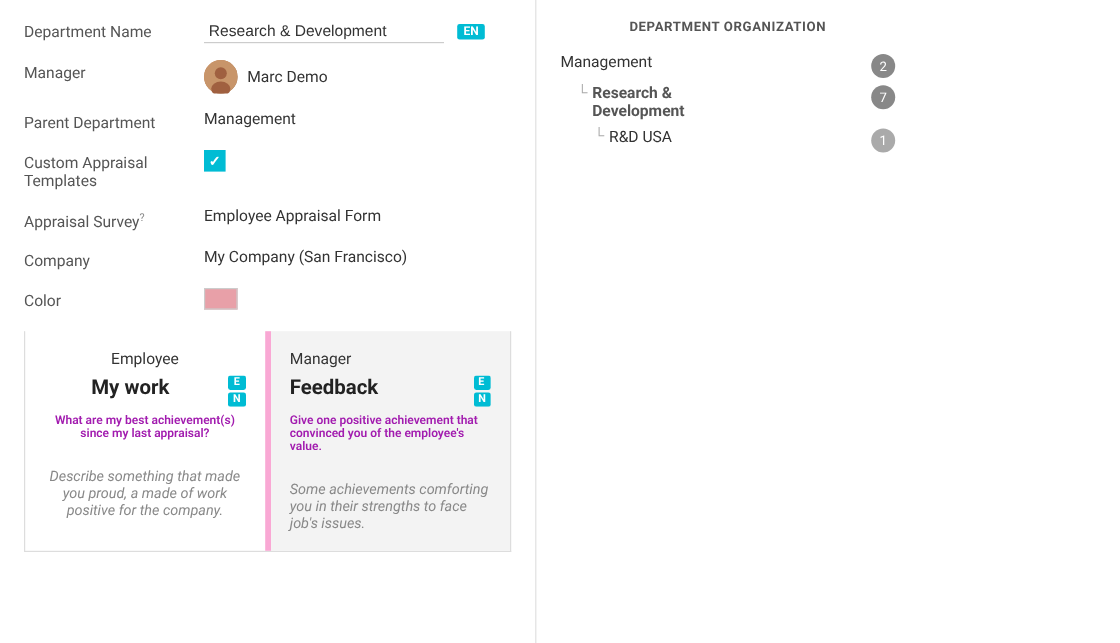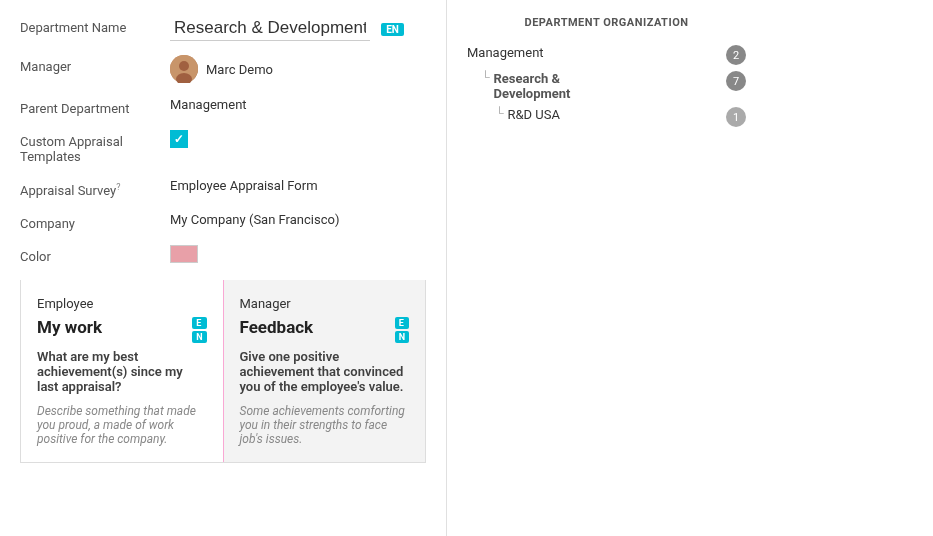--- a/index.html
+++ b/index.html
@@ -8,46 +8,46 @@
     .main-container { display: flex; width: 766px; min-height: 536px; }
 
     .left-panel { flex: 1; padding: 16px 20px; }
     .right-panel { width: 320px; padding: 16px 20px; border-left: 1px solid #e0e0e0; }
 
     
     .form-row { display: flex; align-items: flex-start; margin-bottom: 14px; }
     .form-label { width: 150px; font-size: 13px; color: #555; padding-top: 4px; flex-shrink: 0; }
     .form-value { flex: 1; font-size: 13px; color: #333; }
 
-    .field-input { border: none; border-bottom: 1px solid #ccc; outline: none; font-size: 17px; color: #333; width: 200px; padding: 2px 4px; background: transparent; }
+    .field-input { border: none; border-bottom: 1px solid #ccc; outline: none; font-size: 13px; color: #333; width: 200px; padding: 2px 4px; background: transparent; }
 
     .lang-badge { display: inline-block; background: #00bcd4; color: #fff; font-size: 10px; font-weight: bold; padding: 1px 5px; border-radius: 2px; margin-left: 8px; vertical-align: middle; }
 
     .manager-row { display: flex; align-items: center; gap: 8px; }
     .avatar-placeholder { width: 28px; height: 28px; border-radius: 50%; background: linear-gradient(135deg, #d4956a, #8b5e3c); display: flex; align-items: center; justify-content: center; color: #fff; font-size: 10px; font-weight: bold; flex-shrink: 0; }
 
     .checkbox-field { width: 18px; height: 18px; background: #00bcd4; border: none; display: inline-flex; align-items: center; justify-content: center; cursor: pointer; }
     .checkbox-field::after { content: '✓'; color: #fff; font-size: 12px; font-weight: bold; }
 
     .color-swatch { width: 28px; height: 18px; background: #e8a0a8; border: 1px solid #ccc; display: inline-block; }
 
     
     .tabs-row { display: flex; border-bottom: 1px solid #ddd; margin-top: 10px; margin-bottom: 0; }
     .tab { padding: 8px 16px; font-size: 13px; color: #333; cursor: pointer; border: 1px solid transparent; border-bottom: none; position: relative; bottom: -1px; }
     .tab.active { border-color: #ddd; border-bottom-color: #fff; background: #fff; }
 
     
     .templates-area { display: flex; border: 1px solid #ddd; border-top: none; min-height: 180px; }
     .template-col { flex: 1; padding: 16px; }
-    .template-col:first-child { border-right: 1px solid #f9a8d4; }
+    .template-col:first-child { border-right: 5px solid #f9a8d4; text-align: center; }
     .template-col.gray-bg { background: #f3f3f3; }
 
     .template-role { font-size: 13px; color: #333; margin-bottom: 6px; }
     .template-title { font-size: 17px; font-weight: bold; color: #222; margin-bottom: 6px; }
-    .template-question { font-size: 13px; font-weight: 600; color: #404040; margin-bottom: 10px; }
+    .template-question { font-size: 10px; font-weight: 600; color: #a21caf; margin-bottom: 23px; }
     .template-description { font-size: 12px; color: #888; font-style: italic; }
 
     .en-badge-group { display: flex; flex-direction: column; gap: 2px; float: right; margin-left: 8px; }
     .en-badge { display: inline-block; background: #00bcd4; color: #fff; font-size: 9px; font-weight: bold; padding: 1px 4px; border-radius: 2px; }
 
     
     .dept-org-title { font-size: 11px; font-weight: bold; color: #555; letter-spacing: 0.5px; margin-bottom: 12px; text-align: center; }
 
     .dept-org-section { padding-top: 4px; }
 

